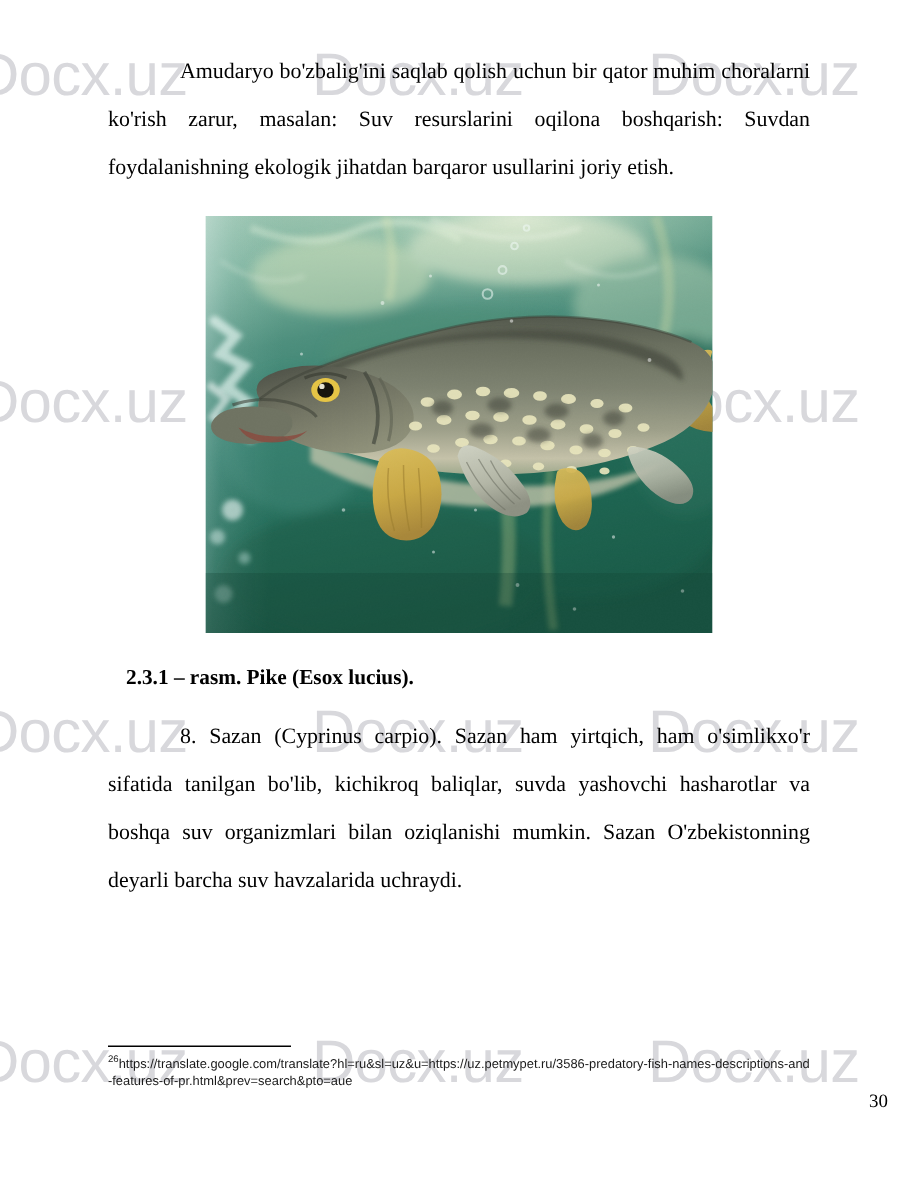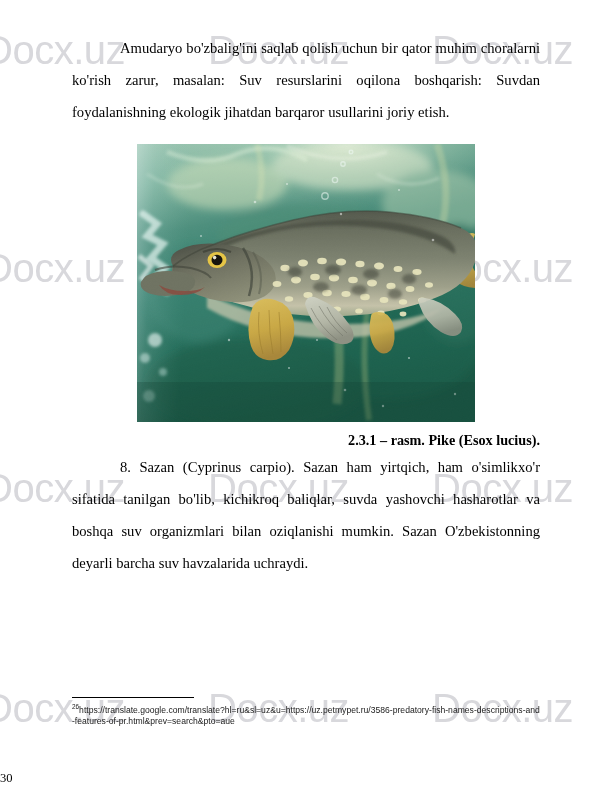--- a/index.html
+++ b/index.html
@@ -61,25 +61,25 @@
     margin-top: 16px;
     text-align: center;
   }
   #fish-photo {
     width: 338px;
     height: 278px;
     display: inline-block;
     vertical-align: top;
   }
   #figure-caption {
-    margin: 0;
+    margin: 12px;
     padding-top: 7px;
     font-size: 14.2px;
     font-weight: bold;
-    text-align: right;
+    text-align: left;
     line-height: 22px;
     text-indent: 0;
   }
 
   
   #footnote-area {
     position: absolute;
     left: 72px;
     top: 697px;
     width: 468px;
@@ -106,24 +106,23 @@
     font-size: 9px;
     vertical-align: super;
     line-height: 0;
   }
 
   #page-number {
     position: absolute;
     left: 0;
     top: 727px;
     width: 592px;
-    text-align: left;
+    text-align: right;
     font-size: 12.6px;
     font-family: "Liberation Serif", "DejaVu Serif", serif;
-    margin-top: 44px;
   }
 </style>
 </head>
 <body>
 
 <div id="watermark-layer">
   <span class="wm" style="left:-16px; top:28px;">Docx.uz</span>
   <span class="wm" style="left:208px; top:28px;">Docx.uz</span>
   <span class="wm" style="left:432px; top:28px;">Docx.uz</span>
 

